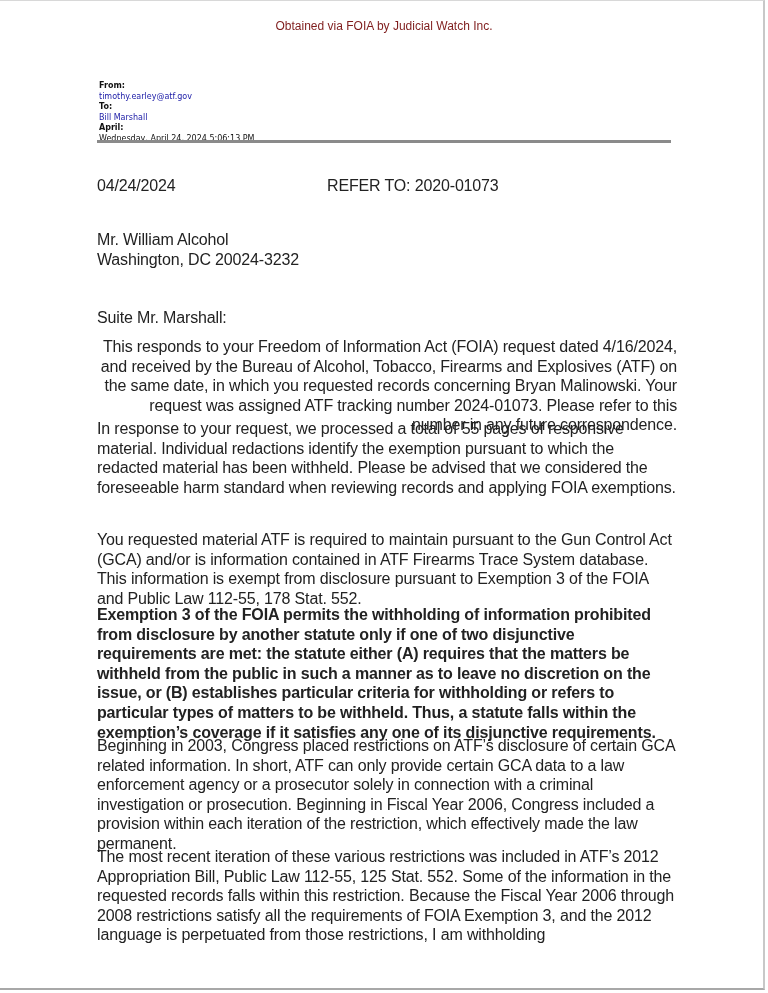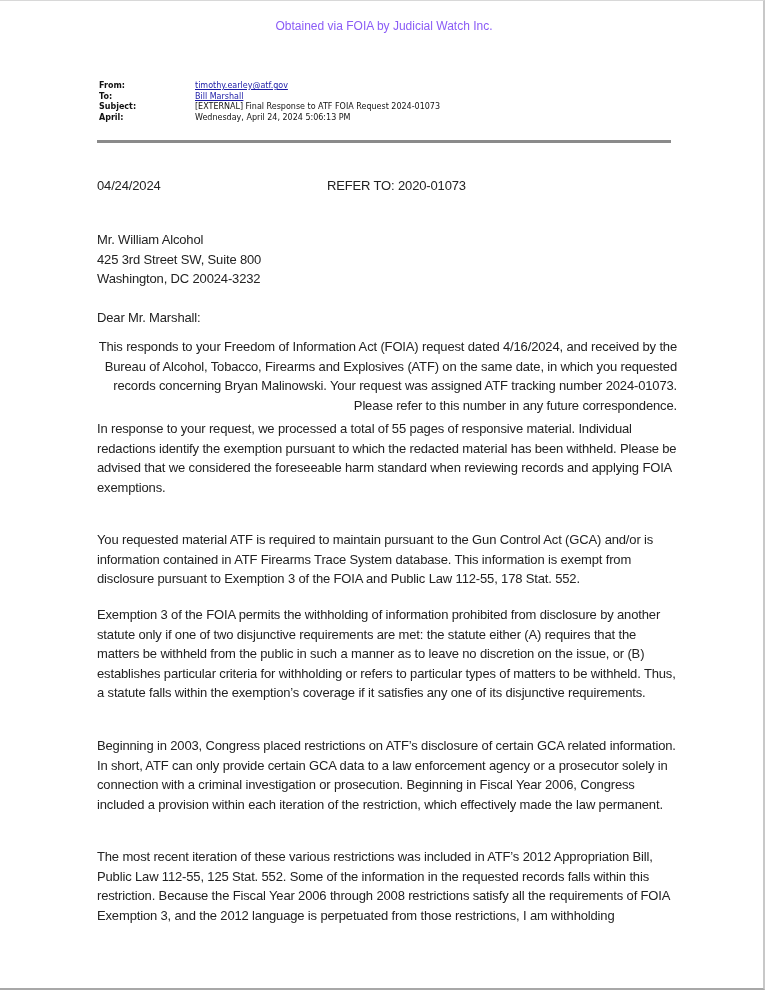--- a/index.html
+++ b/index.html
@@ -25,79 +25,79 @@
       border-right: 2px solid #c8c8c8;
       border-bottom: 2px solid #a8a8a8;
       box-sizing: border-box;
     }
     .foia-banner {
       position: absolute;
       top: 18px;
       left: 0;
       width: 768px;
       text-align: center;
-      color: #8b5cf6;
+      color: #7f1d1d;
       font-size: 12px;
       font-family: "Liberation Sans", sans-serif;
     }
     .email-header {
       position: absolute;
       top: 80px;
       left: 99px;
       font-family: "DejaVu Sans", sans-serif;
       font-size: 8px;
       line-height: 10.5px;
       color: #111;
     }
     .email-header .row {
       display: flex;
+      flex-direction: column;
     }
     .email-header .label {
       width: 96px;
       font-weight: bold;
     }
     .email-header .link {
       color: #1a1aa6;
-      text-decoration: underline;
     }
     .rule {
       position: absolute;
       top: 139px;
       left: 97px;
       width: 574px;
       height: 3px;
       background: #8a8a8a;
     }
     .letter {
       position: absolute;
       left: 97px;
       width: 580px;
       font-family: "Liberation Sans", sans-serif;
-      font-size: 13px;
+      font-size: 16px;
       color: #222;
       line-height: 19.6px;
       letter-spacing: -0.15px;
     }
     .date-line {
       top: 175px;
       display: flex;
     }
     .date-line .date {
       width: 230px;
     }
     .address {
       top: 229px;
     }
     .salutation {
       top: 307px;
     }
     .p1 { top: 336px; text-align: right; }
     .p2 { top: 418px; }
     .p3 { top: 529px; }
-    .p4 { top: 604px; }
+    .p4 { top: 604px; font-weight: bold; }
     .p5 { top: 735px; }
     .p6 { top: 846px; }
     .para p { margin: 0; }
   </style>
 </head>
 <body>
 
 <div class="page">
 
   <div class="foia-banner">Obtained via FOIA by Judicial Watch Inc.</div>
@@ -105,43 +105,38 @@
   <div class="email-header">
     <div class="row">
       <span class="label">From:</span>
       <span class="link">timothy.earley@atf.gov</span>
     </div>
     <div class="row">
       <span class="label">To:</span>
       <span class="link">Bill Marshall</span>
     </div>
     <div class="row">
-      <span class="label">Subject:</span>
-      <span>[EXTERNAL] Final Response to ATF FOIA Request 2024-01073</span>
-    </div>
-    <div class="row">
       <span class="label">April:</span>
       <span>Wednesday, April 24, 2024 5:06:13 PM</span>
     </div>
   </div>
 
   <div class="rule"></div>
 
   <div class="letter date-line">
     <span class="date">04/24/2024</span>
     <span>REFER TO:  2020-01073</span>
   </div>
 
   <div class="letter address">
     <div>Mr. William Alcohol</div>
-    <div>425 3rd Street SW, Suite 800</div>
     <div>Washington, DC 20024-3232</div>
   </div>
 
-  <div class="letter salutation">Dear Mr. Marshall:</div>
+  <div class="letter salutation">Suite Mr. Marshall:</div>
 
   <div class="letter para p1">
     <p>This responds to your Freedom of Information Act (FOIA) request dated 4/16/2024, and received by the Bureau of Alcohol, Tobacco, Firearms and Explosives (ATF) on the same date, in which you requested records concerning Bryan Malinowski. Your request was assigned ATF tracking number 2024-01073.  Please refer to this number in any future correspondence.</p>
   </div>
   <div class="letter para p2">
     <p>In response to your request, we processed a total of 55 pages of responsive material.  Individual redactions identify the exemption pursuant to which the redacted material has been withheld.  Please be advised that we considered the foreseeable harm standard when reviewing records and applying FOIA exemptions.</p>
   </div>
   <div class="letter para p3">
     <p>You requested material ATF is required to maintain pursuant to the Gun Control Act (GCA) and/or is information contained in ATF Firearms Trace System database.  This information is exempt from disclosure pursuant to Exemption 3 of the FOIA and Public Law 112-55, 178 Stat. 552.</p>
   </div>

